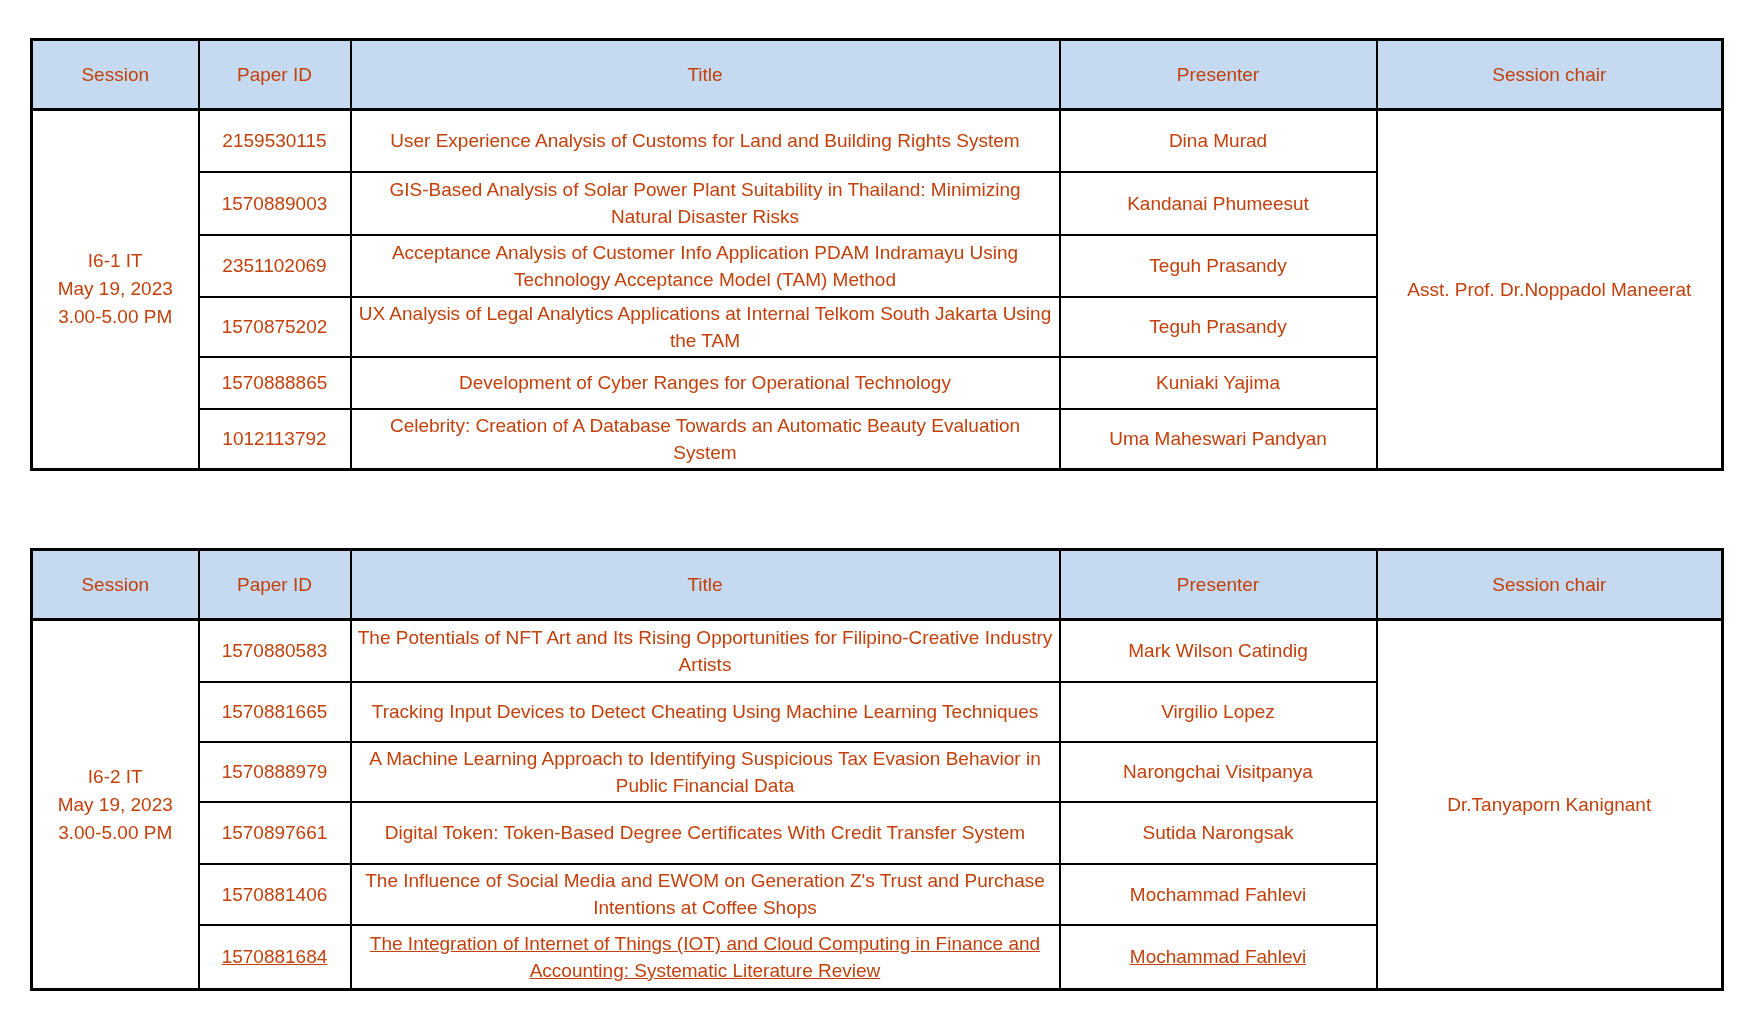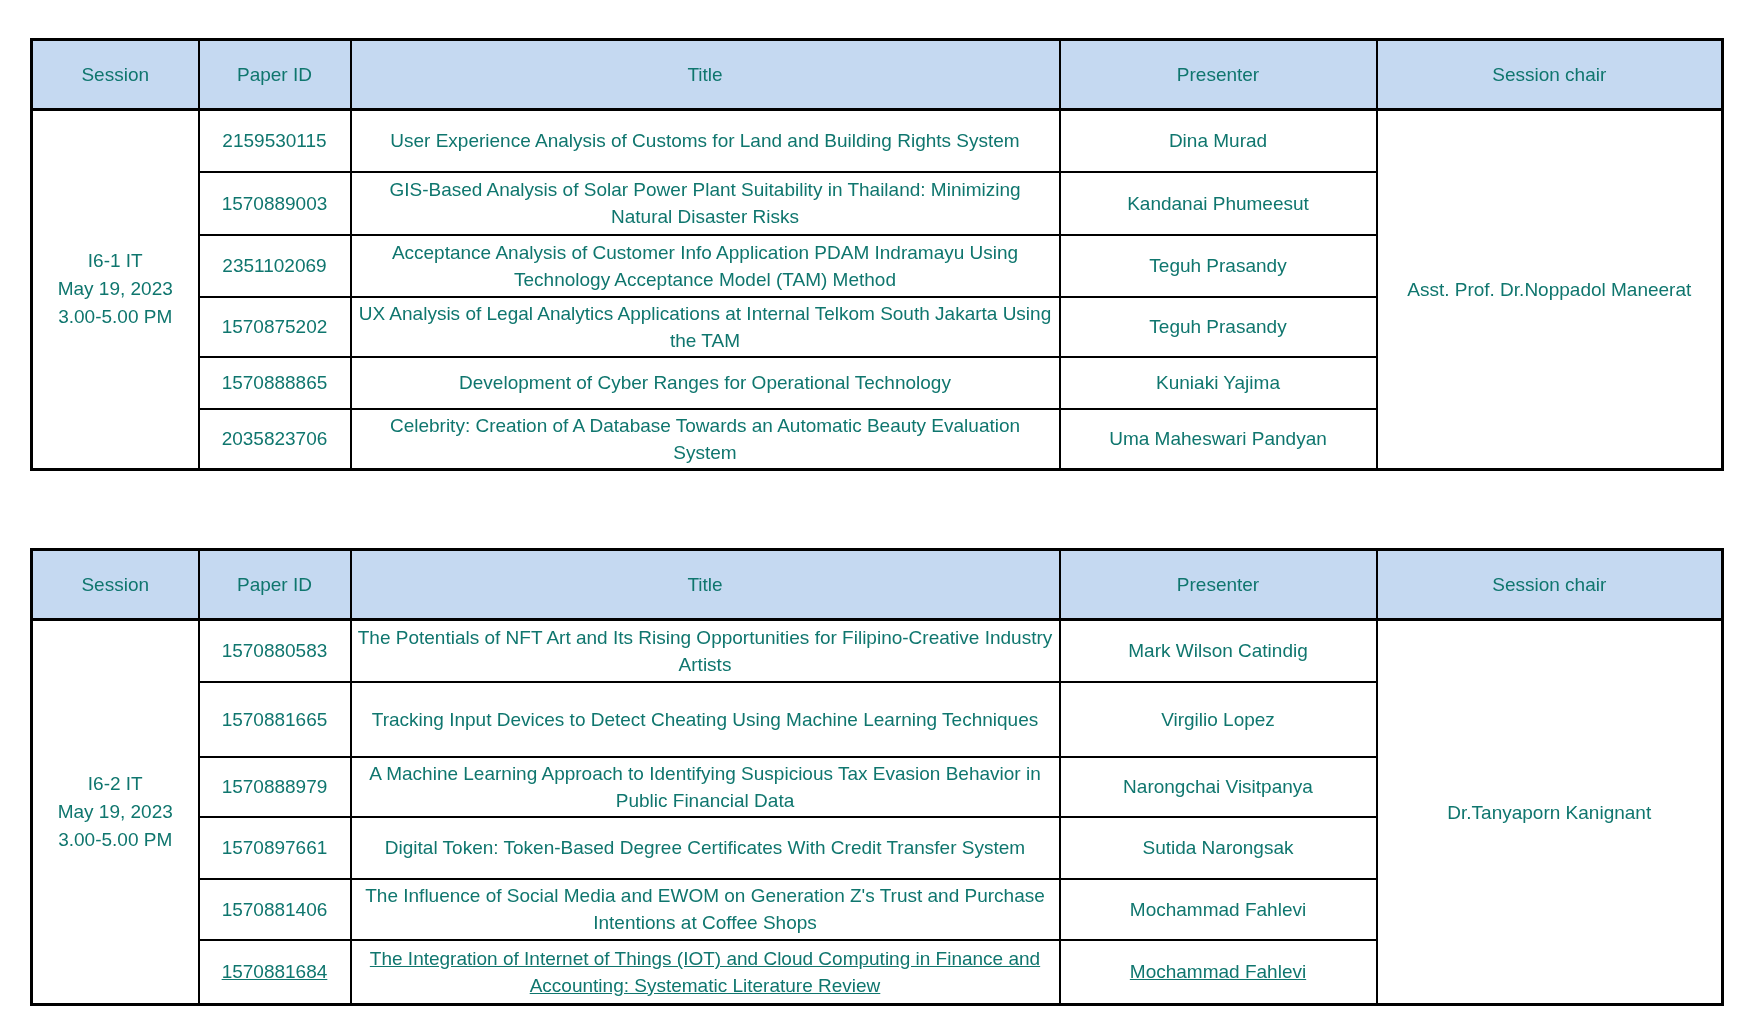--- a/index.html
+++ b/index.html
@@ -5,21 +5,21 @@
   html, body {
     margin: 0;
     padding: 0;
     background: #ffffff;
   }
   .page {
     position: relative;
     width: 1755px;
     height: 1026px;
     background: #ffffff;
-    color: #0f766e;
+    color: #c2410c;
     font-family: "Liberation Sans", sans-serif;
     overflow: hidden;
   }
   table.session-table {
     position: absolute;
     left: 30px;
     width: 1691px;
     border-collapse: collapse;
     table-layout: fixed;
     font-size: 19px;
@@ -53,21 +53,21 @@
 
   
   .t1 tbody tr:nth-child(1) { height: 62px; }
   .t1 tbody tr:nth-child(2) { height: 63px; margin-top: 24px; }
   .t1 tbody tr:nth-child(3) { height: 62px; }
   .t1 tbody tr:nth-child(4) { height: 48px; }
   .t1 tbody tr:nth-child(5) { height: 52px; }
   .t1 tbody tr:nth-child(6) { height: 55px; }
 
   .t2 tbody tr:nth-child(1) { height: 62px; }
-  .t2 tbody tr:nth-child(2) { height: 75px; }
+  .t2 tbody tr:nth-child(2) { height: 60px; }
   .t2 tbody tr:nth-child(3) { height: 60px; }
   .t2 tbody tr:nth-child(4) { height: 62px; }
   .t2 tbody tr:nth-child(5) { height: 61px; }
   .t2 tbody tr:nth-child(6) { height: 65px; text-decoration: underline; }
 </style>
 </head>
 <body>
 
 <div class="page" data-name="document-page">
 
@@ -114,21 +114,21 @@
           <td data-name="paper-id-cell">1570875202</td>
           <td data-name="paper-title-cell">UX Analysis of Legal Analytics Applications at Internal Telkom South Jakarta Using the TAM</td>
           <td data-name="presenter-cell">Teguh Prasandy</td>
         </tr>
         <tr data-name="paper-row">
           <td data-name="paper-id-cell">1570888865</td>
           <td data-name="paper-title-cell">Development of Cyber Ranges for Operational Technology</td>
           <td data-name="presenter-cell">Kuniaki Yajima</td>
         </tr>
         <tr data-name="paper-row">
-          <td data-name="paper-id-cell">2035823706</td>
+          <td data-name="paper-id-cell">1012113792</td>
           <td data-name="paper-title-cell">Celebrity: Creation of A Database Towards an Automatic Beauty Evaluation System</td>
           <td data-name="presenter-cell">Uma Maheswari Pandyan</td>
         </tr>
       </tbody>
   </table>
 
   <table class="session-table t2" data-name="session-table-2">
     <colgroup>
       <col class="c-session">
         <col class="c-paper">

